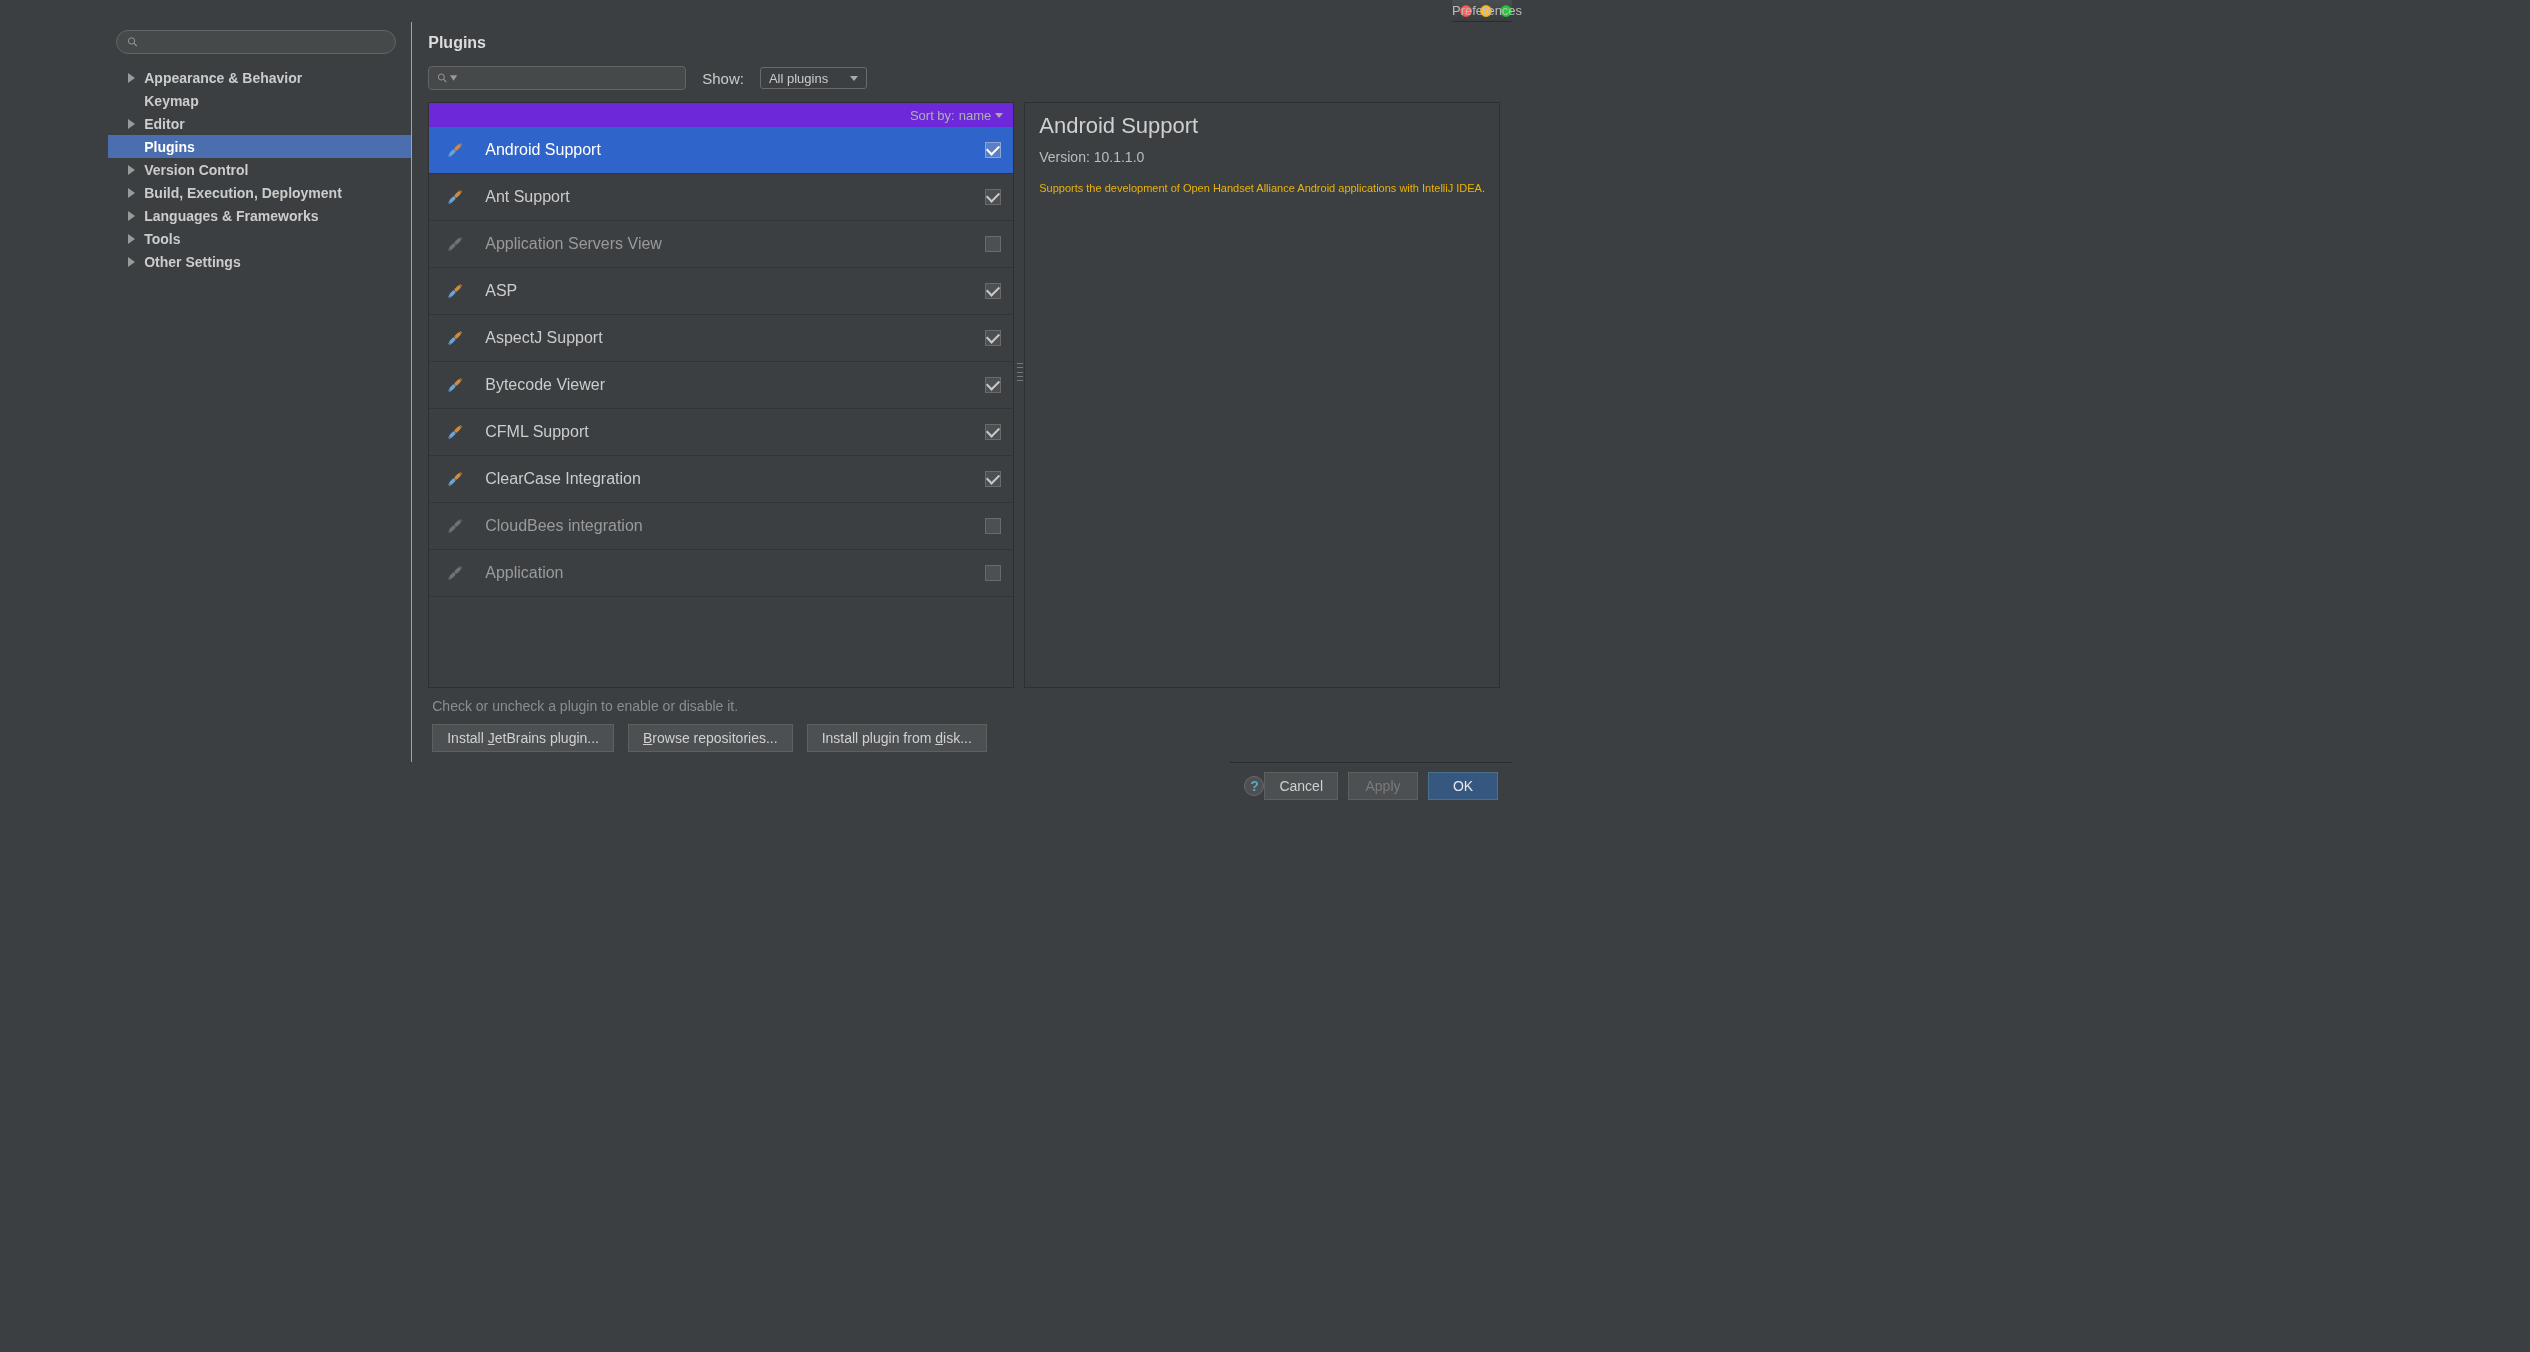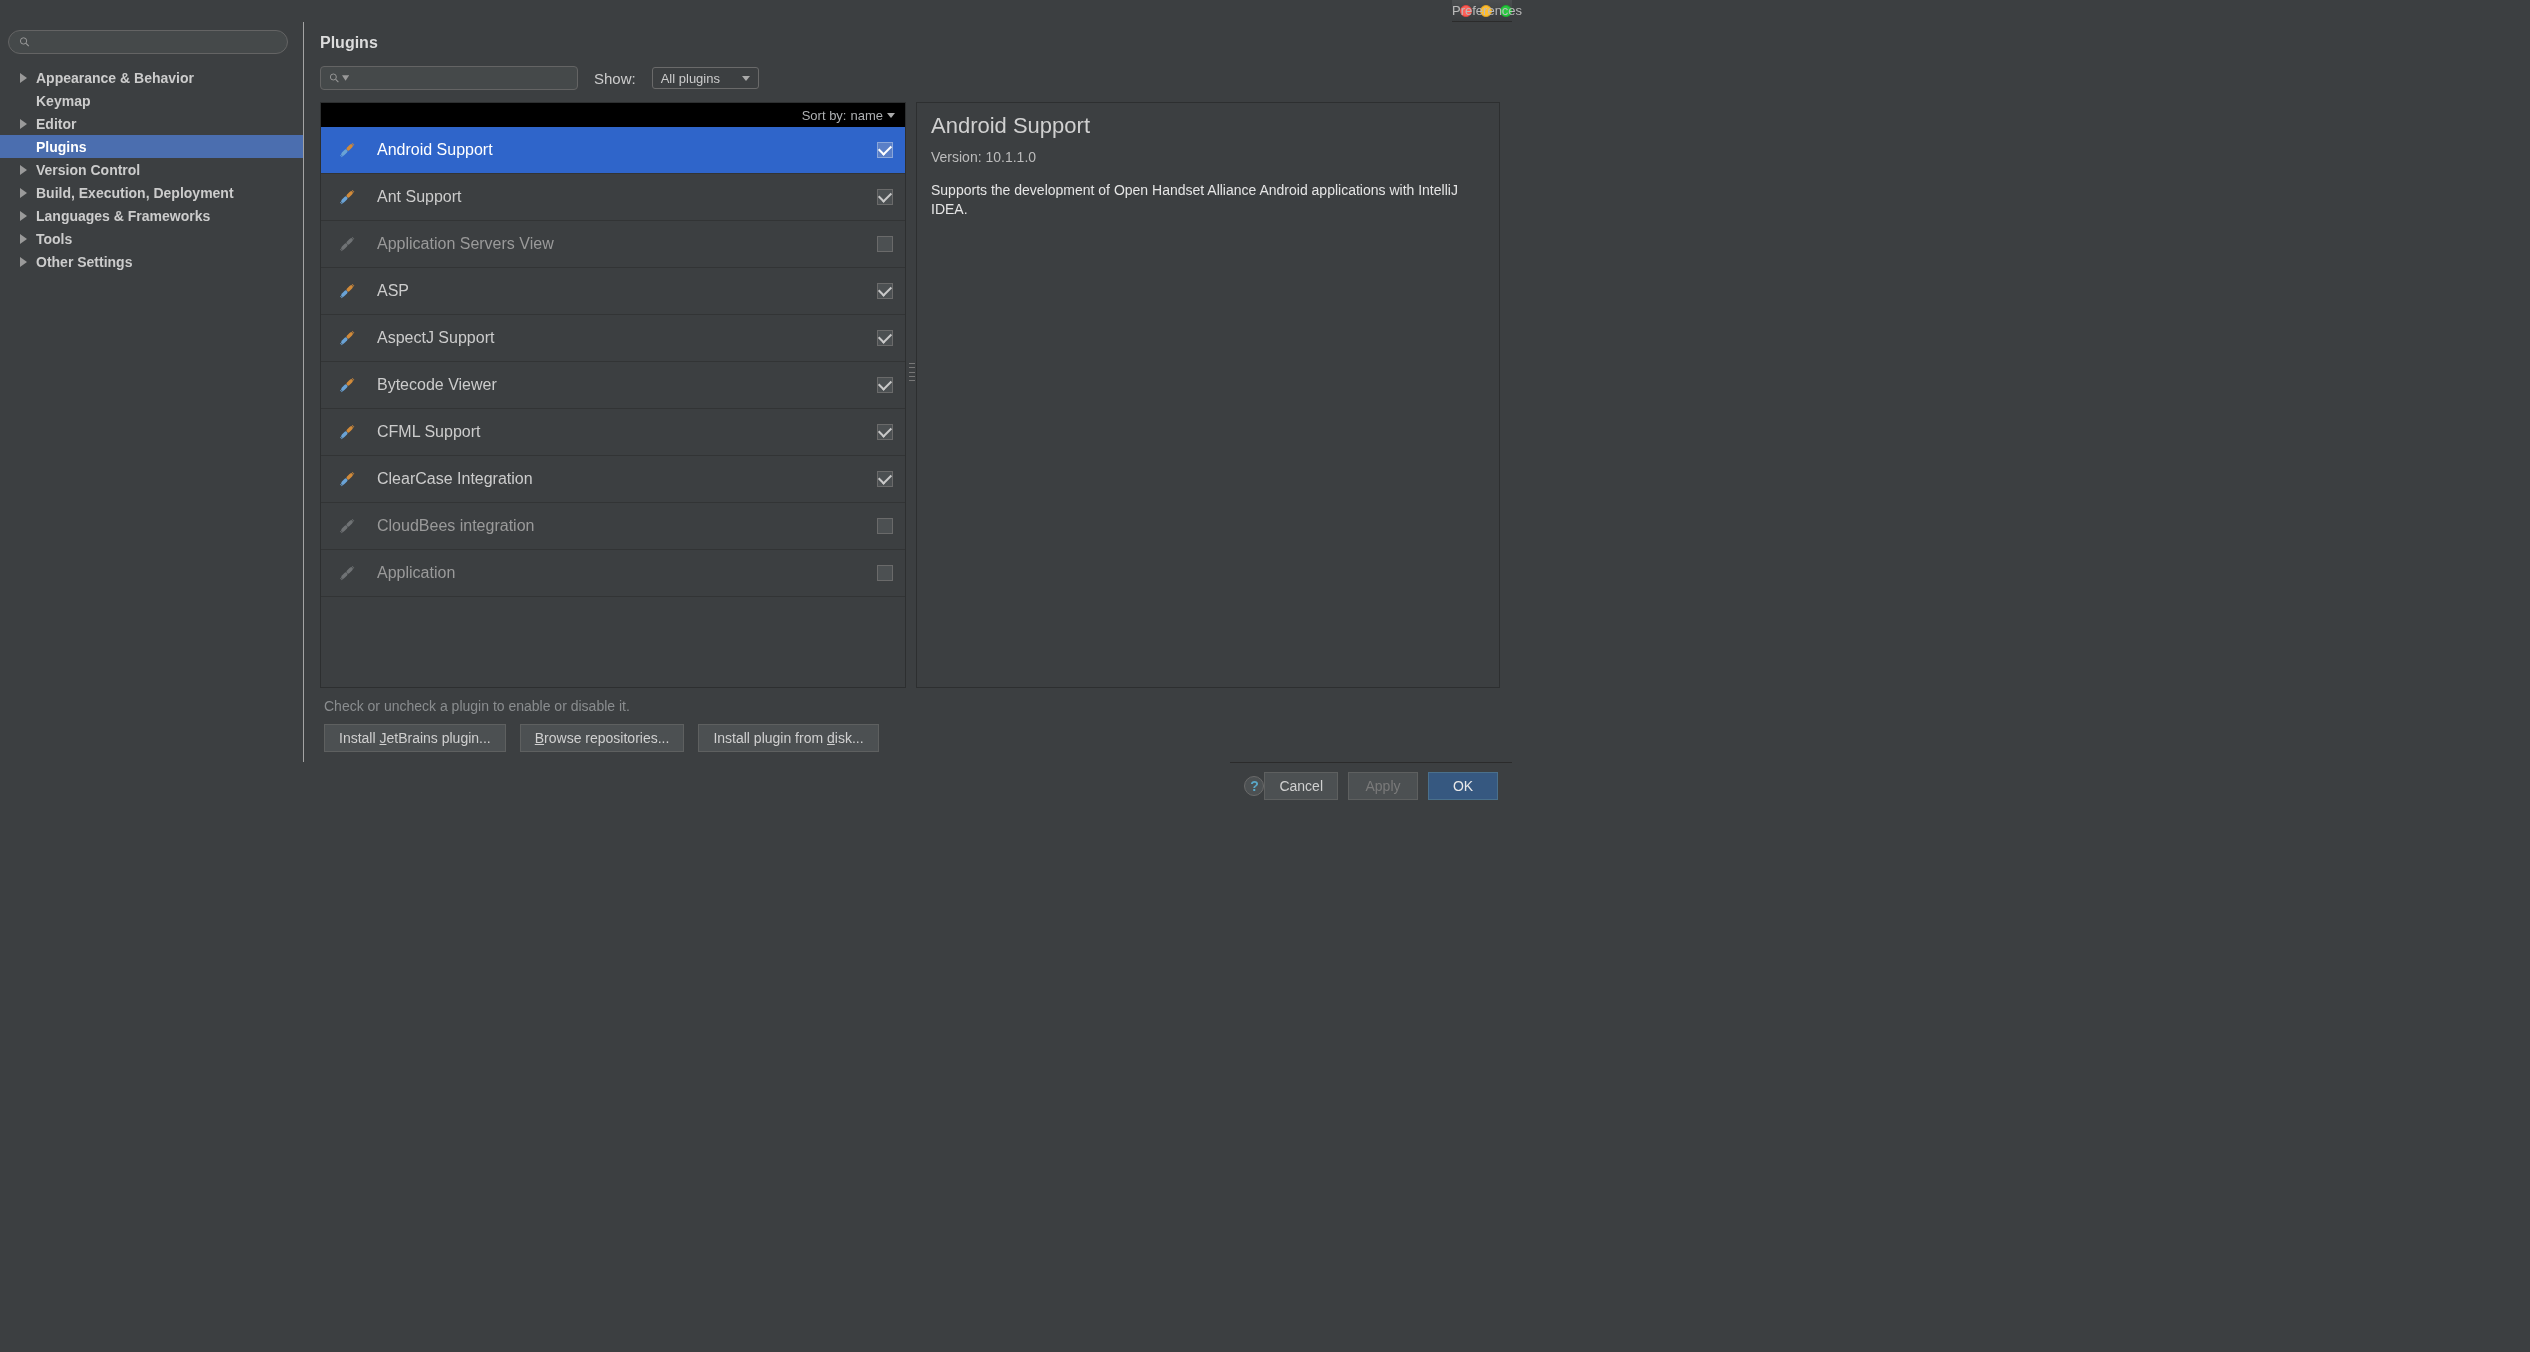--- a/index.html
+++ b/index.html
@@ -41,40 +41,40 @@
 .filter-search { width: 258px; height: 24px; background: #45494a; border: 1px solid #646464; border-radius: 4px; display: flex; align-items: center; padding: 0 8px; }
 .filter-search input { background: transparent; border: none; outline: none; color: #bbb; width: 100%; font-size: 13px; }
 .filter-search svg { margin-right: 4px; }
 .show-label { color: #cccccc; font-size: 15px; }
 .show-select { background: #3c3f41; border: 1px solid #6a6a6a; color: #cccccc; padding: 1px 8px; font-size: 13px; display: flex; align-items: center; gap: 22px; border-radius: 3px; height: 22px; }
 .show-select .tri { border-left: 4px solid transparent; border-right: 4px solid transparent; border-top: 5px solid #aaa; }
 
 .content-split { flex: 1; display: flex; gap: 10px; padding: 0 12px 8px 16px; min-height: 0; }
 
 .plugin-panel { width: 586px; background: #3c3f41; border: 1px solid #2d2f30; display: flex; flex-direction: column; }
-.sort-row { height: 24px; background: #000000; display: flex; align-items: center; justify-content: flex-end; padding-right: 10px; color: #aeb0b2; font-size: 13px; gap: 4px; }
+.sort-row { height: 24px; background: #6d28d9; display: flex; align-items: center; justify-content: flex-end; padding-right: 10px; color: #aeb0b2; font-size: 13px; gap: 4px; }
 .sort-row .tri { border-left: 4px solid transparent; border-right: 4px solid transparent; border-top: 5px solid #aaa; }
 
 .plugin-list { flex: 1; overflow: hidden; }
 .plugin-row { height: 47px; display: flex; align-items: center; padding: 0 12px 0 14px; border-bottom: 1px solid #323435; }
 .plugin-row.selected { background: #2f65ca; }
 .plugin-row.selected .plugin-name { color: #ffffff; }
 .plugin-icon { width: 24px; display: flex; justify-content: center; margin-right: 18px; }
 .plugin-name { flex: 1; font-size: 16px; color: #cccccc; }
 .plugin-row.disabled .plugin-name { color: #9a9a9a; }
 .plugin-check { width: 16px; height: 16px; background: #4c5052; border: 1px solid #6a6a6a; display: flex; align-items: center; justify-content: center; }
 .plugin-check.checked::after { content: ""; width: 10px; height: 6px; border-left: 2px solid #c9c9c9; border-bottom: 2px solid #c9c9c9; transform: rotate(-45deg) translate(1px,-1px); }
 .plugin-row.selected .plugin-check { background: #5a7fc7; border-color: #8aa6d9; }
 .plugin-row.selected .plugin-check.checked::after { border-color: #fff; }
 
 .detail-panel { flex: 1; border: 1px solid #2d2f30; padding: 10px 14px; position: relative; }
 .detail-title { font-size: 22px; color: #d0d0d0; font-weight: 400; margin-bottom: 10px; }
 .detail-version { font-size: 14px; color: #bcbcbc; margin-bottom: 16px; }
 .detail-version .label { margin-right: 0; }
-.detail-desc { font-size: 14px; color: #e5e5e5; line-height: 1.35; }
+.detail-desc { font-size: 11px; color: #eab308; line-height: 1.35; }
 .splitter-grip { position: absolute; left: -8px; top: 260px; width: 6px; height: 18px; display: flex; flex-direction: column; justify-content: space-between; }
 .splitter-grip span { height: 1px; background: #777; }
 
 .hint-row { padding: 2px 16px 10px 20px; color: #8a8d8f; font-size: 14px; }
 
 .button-row { display: flex; gap: 14px; padding: 0 16px 10px 20px; }
 .btn { background: #4c5052; border: 1px solid #5e6060; color: #d0d0d0; padding: 5px 14px; font-size: 14px; border-radius: 0; }
 .btn .u { text-decoration: underline; }
 
 .footer { height: 46px; border-top: 1px solid #2b2b2b; display: flex; align-items: center; padding: 0 14px; }

